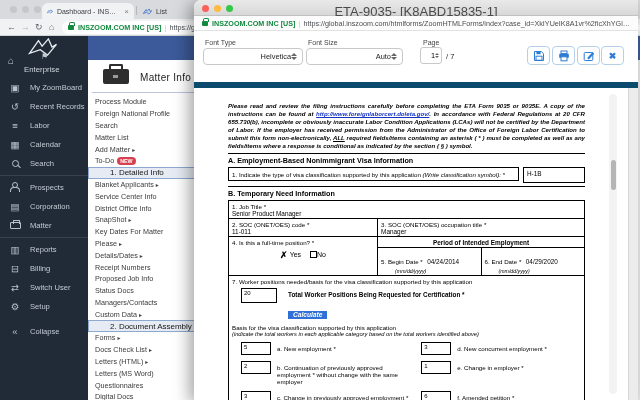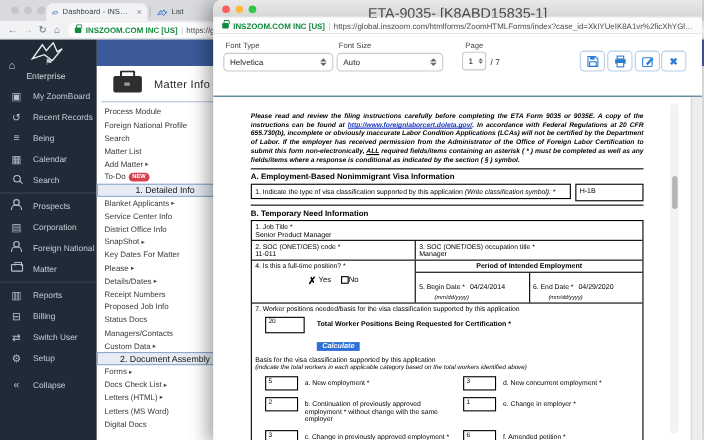--- a/index.html
+++ b/index.html
@@ -55,33 +55,33 @@
   .briefcase { position:absolute; left:15px; top:9px; width:26px; height:15px; background:#2e2e2e; border-radius:2px; }
   .briefcase::before { content:""; position:absolute; width:10px; height:5px; border:2px solid #2e2e2e; border-bottom:none;
                        border-radius:2px 2px 0 0; left:6px; top:-5px; }
   .briefcase::after { content:""; position:absolute; width:5px; height:3px; background:#9a9a9a; left:10px; top:6px; }
   #mi-title { position:absolute; left:52px; top:12px; font-size:10px; color:#1f1f1f; letter-spacing:.3px; }
   #mi-div { position:absolute; left:4px; top:32px; width:110px; border-bottom:1px solid #b9c6da; }
   #mi-items { position:absolute; left:0; top:36px; width:118px; }
   .mi { height:11.8px; display:flex; align-items:center; padding-left:7px; font-size:7.2px; color:#3a3a3a; cursor:pointer; white-space:nowrap; }
   .mi .arr { margin-left:2px; font-size:6px; color:#444; }
   .mi .arr::after { content:"▸"; }
-  .mi.hl { background:#e7ecf4; border:1px solid #8da9cf; font-size:8px; color:#161616; padding-left:6px;justify-content:center; }
+  .mi.hl { background:#e7ecf4; border:1px solid #8da9cf; font-size:8px; color:#161616; padding-left:21px; }
   .badge { background:#d6404f; color:#fff; font-size:5.3px; font-weight:bold; border-radius:4px; padding:1px 3px; margin-left:3px; }
 
   
   #popup { position:absolute; left:194px; top:0; width:444px; height:400px; z-index:50;
            box-shadow:-5px 3px 16px rgba(0,0,0,.35); border-radius:7px 0 0 0; background:#fff; }
   #popup-titlebar { position:absolute; left:0; top:0; width:100%; height:16px; border-radius:7px 0 0 0;
                     background:linear-gradient(#e9e9e9,#d8d8d8); border-bottom:1px solid #c2c2c2; }
   .pt-dot { position:absolute; top:4.5px; width:7px; height:7px; border-radius:50%; }
   #pt-title { position:absolute; left:0; top:4px; width:100%; text-align:center; font-size:13px; color:#4a4a4a; }
   #popup-urlbar { position:absolute; left:0; top:16px; width:100%; height:15px; background:#fcfcfc;
                   border-bottom:1px solid #e2e2e2; display:flex; align-items:center; padding:0 8px; }
-  #popup-toolbar { position:absolute; left:0; top:31px; width:100%; height:57px; background:#fff; border-bottom:1px solid #0c4a6e; }
+  #popup-toolbar { position:absolute; left:0; top:31px; width:100%; height:57px; background:#fff; border-bottom:6px solid #0c4a6e;text-align:right; }
   .tb-label { position:absolute; font-size:7px; color:#444; }
   .tb-select { position:absolute; height:17px; border:1px solid #c9c9c9; border-radius:4px; background:#fff;
                display:flex; align-items:center; padding:0 5px; font-size:7.4px; color:#222; cursor:pointer; }
   .tb-select .grow { flex:1; }
   .updn { display:flex; flex-direction:column; align-items:center; }
   .updn i { display:block; width:0; height:0; border:3px solid transparent; }
   .updn i.u { border-bottom-color:#666; margin-bottom:1px; }
   .updn i.d { border-top-color:#666; }
   .updn.sm i { border-width:2.4px; }
   #pg-spinner { position:absolute; left:226px; top:16px; width:22px; height:17px; border:1px solid #c9c9c9; border-radius:3px;
@@ -183,42 +183,38 @@
     <div class="sb-item">
         <span class="sb-ico">▣</span>
         <span class="sb-label">My ZoomBoard</span>
       </div>
     <div class="sb-item">
         <span class="sb-ico">↺</span>
         <span class="sb-label">Recent Records</span>
       </div>
     <div class="sb-item">
         <span class="sb-ico">≡</span>
-        <span class="sb-label">Being</span>
+        <span class="sb-label">Labor</span>
       </div>
     <div class="sb-item">
         <span class="sb-ico">▦</span>
         <span class="sb-label">Calendar</span>
       </div>
     <div class="sb-item">
         <span class="sb-ico"><span class="icon-search"></span></span>
         <span class="sb-label">Search</span>
       </div>
     <div class="sb-div"></div>
     <div class="sb-item">
         <span class="sb-ico"><span class="icon-person"></span></span>
         <span class="sb-label">Prospects</span>
       </div>
     <div class="sb-item">
         <span class="sb-ico">▤</span>
         <span class="sb-label">Corporation</span>
-      </div>
-    <div class="sb-item">
-        <span class="sb-ico"><span class="icon-person"></span></span>
-        <span class="sb-label">Foreign National</span>
       </div>
     <div class="sb-item">
         <span class="sb-ico"><span class="icon-brief-sm"></span></span>
         <span class="sb-label">Matter</span>
       </div>
     <div class="sb-div"></div>
     <div class="sb-item">
         <span class="sb-ico">▥</span>
         <span class="sb-label">Reports</span>
       </div>
@@ -321,20 +317,23 @@
     <div class="mi">
         <span>Docs Check List</span>
         <span class="arr"></span>
       </div>
     <div class="mi">
         <span>Letters (HTML)</span>
         <span class="arr"></span>
       </div>
     <div class="mi">
         <span>Letters (MS Word)</span>
+      </div>
+    <div class="mi">
+        <span>Questionnaires</span>
       </div>
     <div class="mi">
         <span>Digital Docs</span>
       </div>
   </div>
 </div>
 
 <div id="popup">
   <div id="popup-titlebar">
     <span class="pt-dot" style="left:8px;  background:#fc605c"></span>

